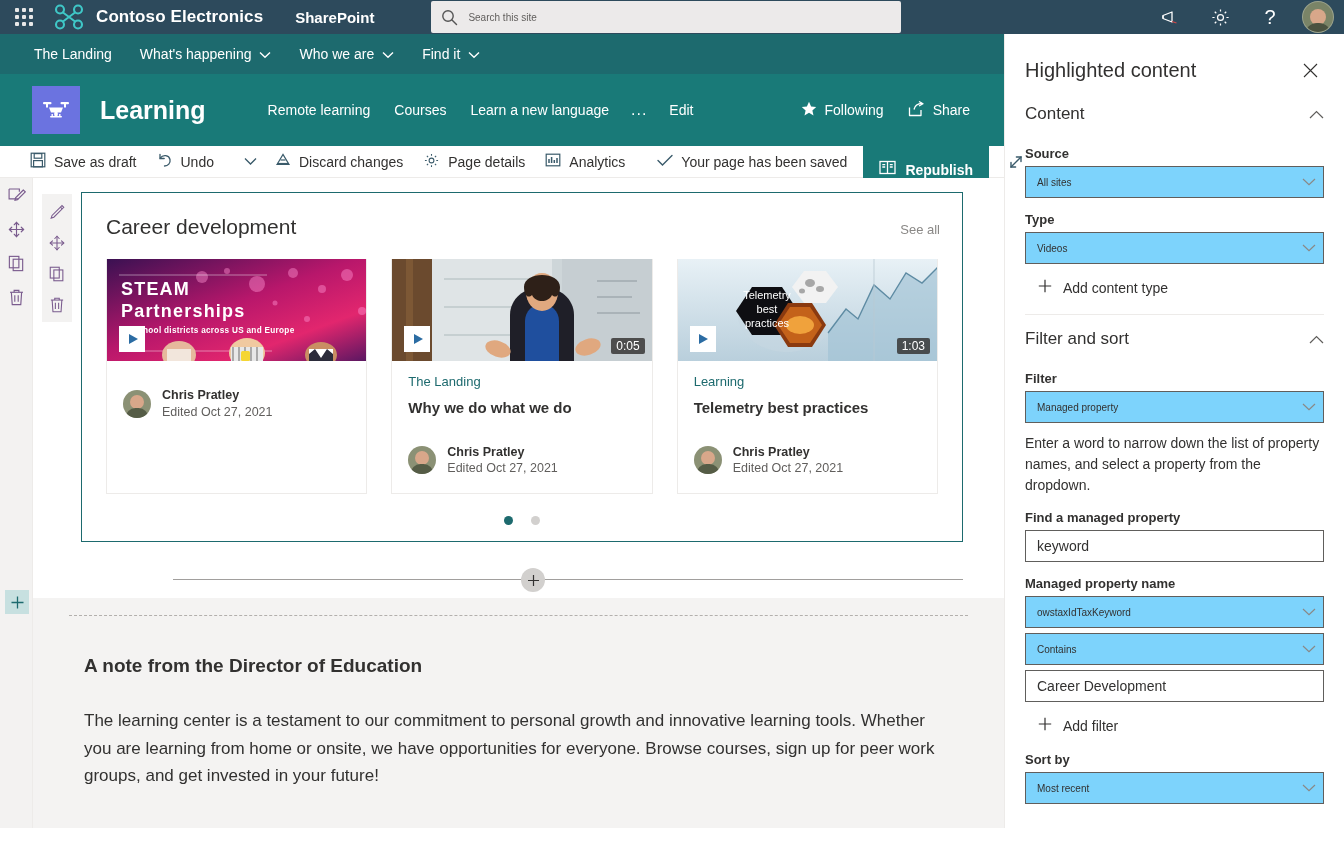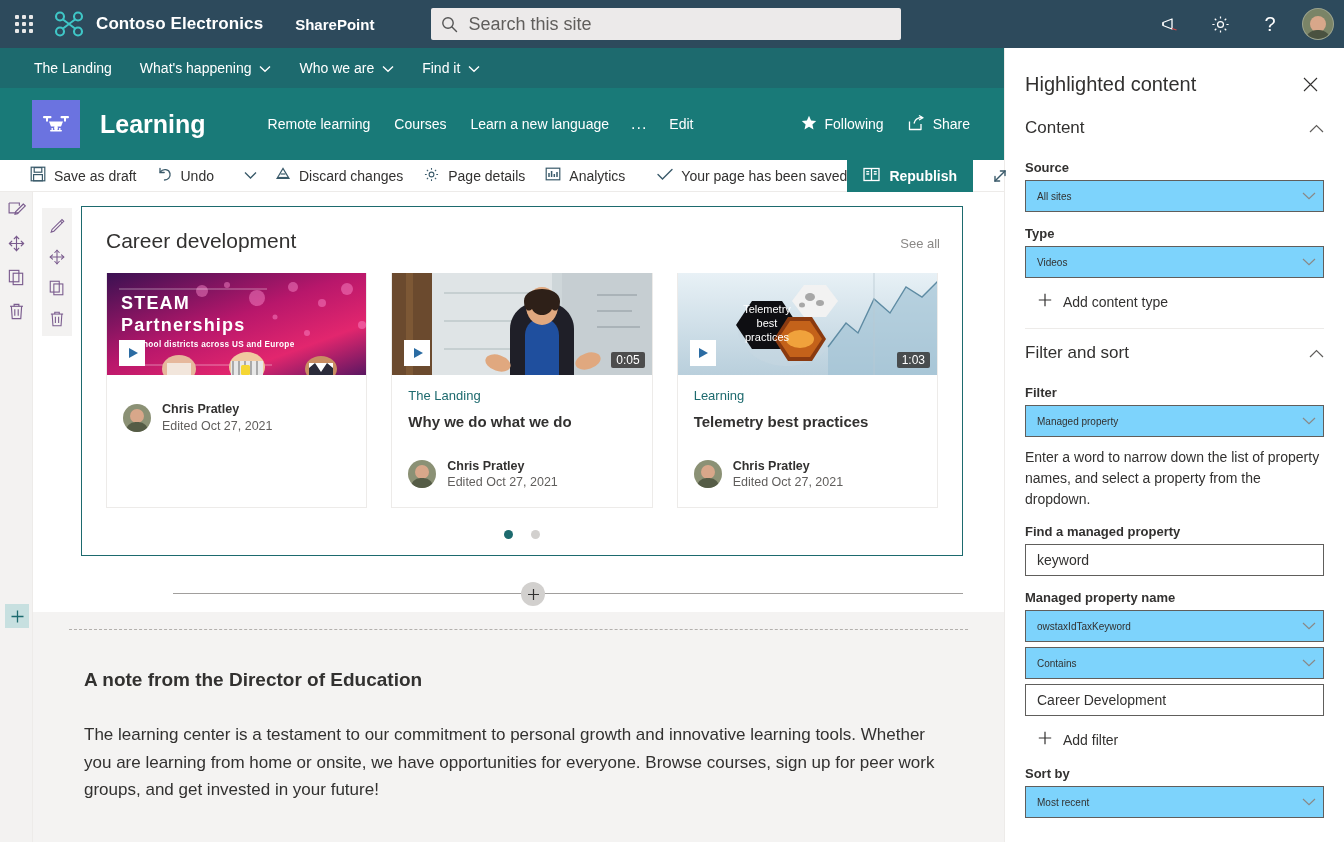--- a/index.html
+++ b/index.html
@@ -5,21 +5,21 @@
   * { box-sizing: border-box; margin: 0; padding: 0; }
   html, body {
     width: 1344px; height: 842px;
     font-family: "Liberation Sans", sans-serif;
     overflow: hidden;
     background: #ffffff;
   }
 
   
   .suite-bar {
-    height: 48px; background: #2d4a5c;
+    height: 34px; background: #2d4a5c;
     display: flex; align-items: center;
     position: relative; z-index: 20;
   }
   .waffle {
     width: 48px; height: 48px;
     display: flex; align-items: center; justify-content: center;
     cursor: pointer;
   }
   .waffle-grid {
     display: grid; grid-template-columns: repeat(3, 4px);
@@ -36,21 +36,21 @@
     margin-left: 32px; white-space: nowrap;
   }
   .search-box {
     margin-left: 57px; width: 470px; height: 32px;
     background: #eceaea; border-radius: 2px;
     display: flex; align-items: center; padding: 0 10px;
   }
   .search-box .s-icon { margin-right: 10px; display: flex; align-items: center; }
   .search-box input {
     border: 0; background: transparent; outline: none;
-    font-size: 18px; color: #6d28d9; width: 100%;
+    font-size: 10px; color: #6d28d9; width: 100%;
     font-family: "Liberation Sans", sans-serif;
   }
   .search-box input::placeholder { color: #605e5c; }
   .suite-right { margin-left: auto; display: flex; align-items: center; padding-right: 10px; gap: 2px; }
   .suite-icon {
     width: 48px; height: 48px; display: flex; align-items: center; justify-content: center;
     color: #ffffff; cursor: pointer;
   }
   .suite-icon.help { font-size: 20px; font-weight: 400; }
   .avatar-suite {
@@ -121,22 +121,22 @@
     font-size: 14px; color: #323130; padding: 6px 10px;
     cursor: pointer; white-space: nowrap; height: 36px;
   }
   .cmd-sep { width: 1px; height: 22px; background: #c8c6c4; margin: 0 6px; }
   .cmd-caret { padding: 6px 8px; cursor: pointer; display: flex; align-items: center; }
   .cmd-status {
     display: flex; align-items: center; gap: 8px; font-size: 14px;
     color: #323130; margin-left: 22px; white-space: nowrap; text-align: center;
   }
   .republish-btn {
-    background: #197a78; color: #ffffff;
-    height: 32px; display: flex; align-items: center; gap: 9px;
+    margin-left: 16px; background: #197a78; color: #ffffff;
+    height: 32px; display: flex; align-items: flex-end; gap: 9px;
     padding: 0 16px; font-size: 14px; font-weight: 600; cursor: pointer;
     border: none; font-family: "Liberation Sans", sans-serif;
   }
   .expand-btn {
     margin-left: 18px; width: 32px; height: 32px;
     display: flex; align-items: center; justify-content: center; cursor: pointer;
   }
 
   
   .canvas {

